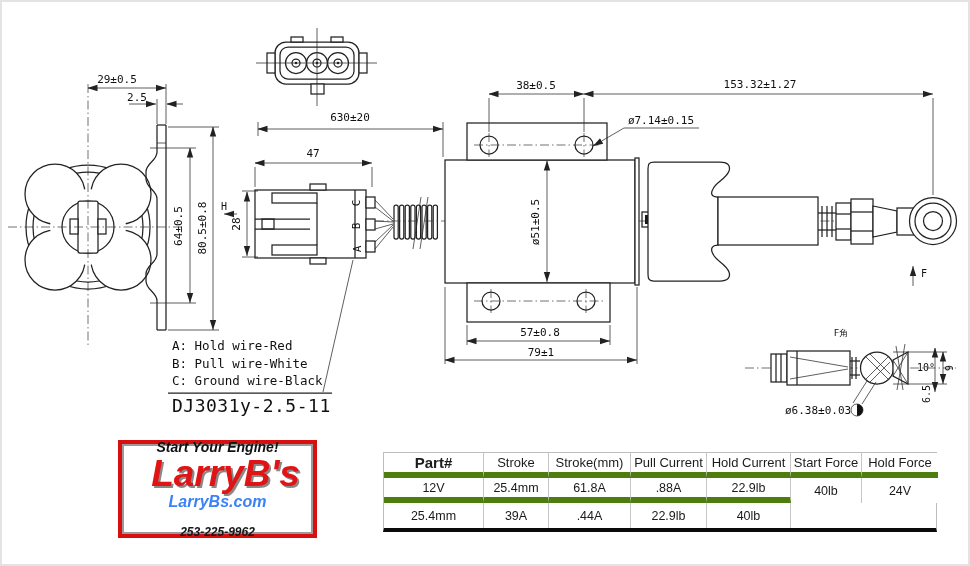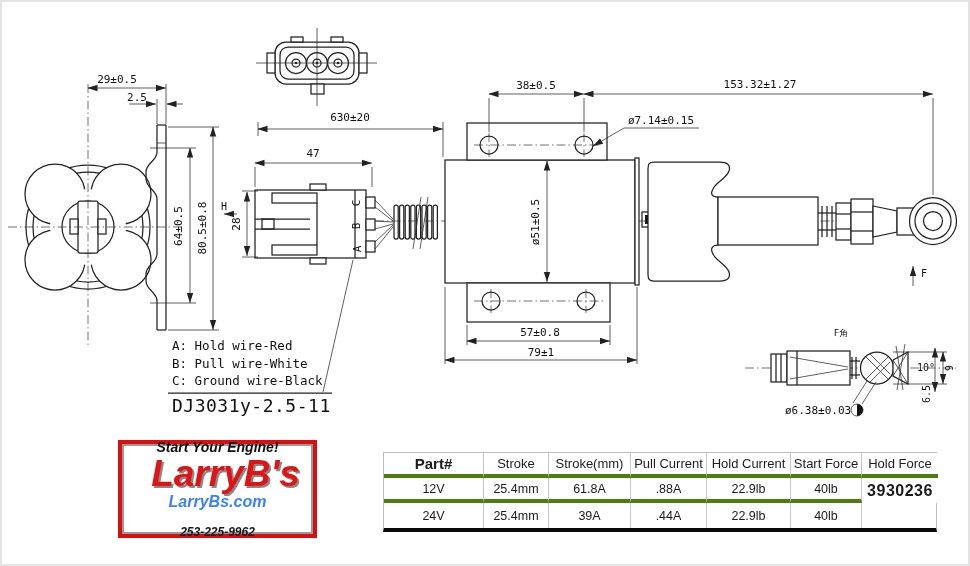--- a/index.html
+++ b/index.html
@@ -24,21 +24,21 @@
         display:flex;flex-direction:column;align-items:center;justify-content:center;line-height:1;}
   .logo-tag{font-size:14px;font-weight:bold;font-style:italic;color:#111;}
   .logo-brand{font-size:37px;font-weight:bold;font-style:italic;color:#e01414;
         text-shadow:2px 2px 0 rgba(40,40,40,.55);margin:1px 0 2px 16px;}
   .logo-site{font-size:16px;font-weight:bold;font-style:italic;color:#3b82f6;}
   .logo-phone{font-size:12px;font-weight:bold;font-style:italic;color:#161616;margin-top:16px;}
   
   .spec{position:absolute;left:383px;top:452px;width:554px;box-sizing:border-box;
         border:1px solid #bdbdbd;border-bottom:4px solid #0a0a0a;
         display:grid;grid-template-columns:100px 65px 82px 76px 84px 71px 76px;}
-  .spec .c{box-sizing:border-box;border-right:1px solid #c6c6c6;border-bottom:4px solid #4d7c0f;
+  .spec .c{box-sizing:border-box;border-right:1px solid #c6c6c6;border-bottom:6px solid #4d7c0f;
         display:flex;align-items:center;justify-content:center;height:25px;
         font-size:12.5px;color:#1a1a1a;background:#fff;}
   .spec .c:nth-child(7n){border-right:none;}
   .spec .hdr{font-size:13px;color:#1c1c1c;}
   .spec .hdr-part{font-size:15px;font-weight:bold;}
   .spec .part{font-size:16px;font-weight:bold;letter-spacing:.5px;}
   .spec .c:nth-last-child(-n+7){border-bottom:none;}
 </style>
 </head>
 <body>
@@ -339,21 +339,20 @@
   <div class="c hdr">Start Force</div>
   <div class="c hdr">Hold Force</div>
 
   <div class="c">12V</div>
   <div class="c">25.4mm</div>
   <div class="c">61.8A</div>
   <div class="c">.88A</div>
   <div class="c">22.9lb</div>
   <div class="c">40lb</div>
 
-  <div class="c part">3930236</div>
   <div class="c">24V</div>
   <div class="c">25.4mm</div>
   <div class="c">39A</div>
   <div class="c">.44A</div>
   <div class="c">22.9lb</div>
   <div class="c">40lb</div>
 </div>
 
 </div>
 

